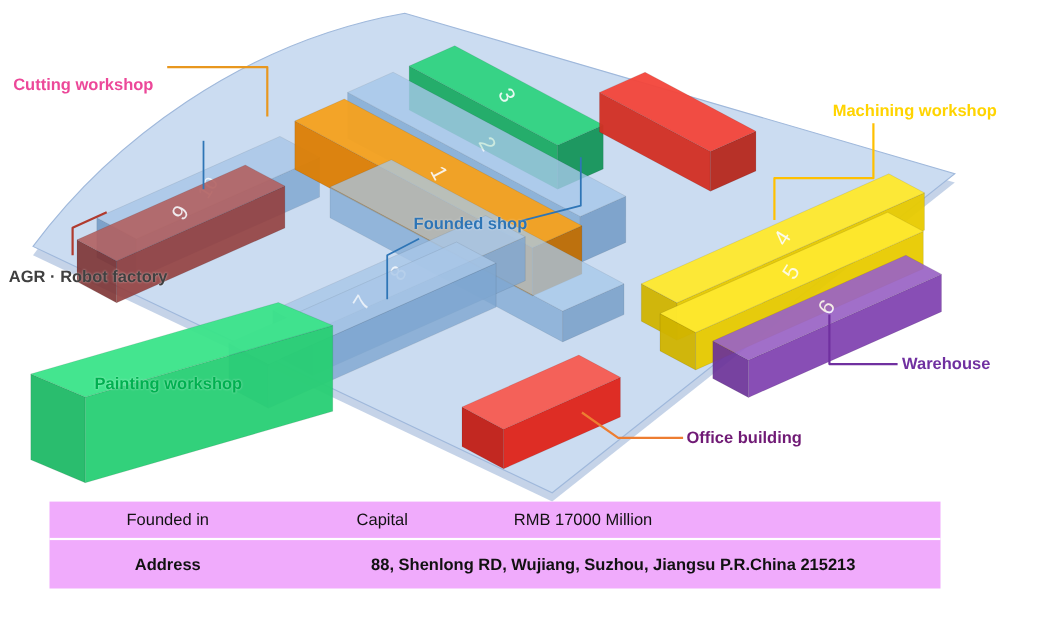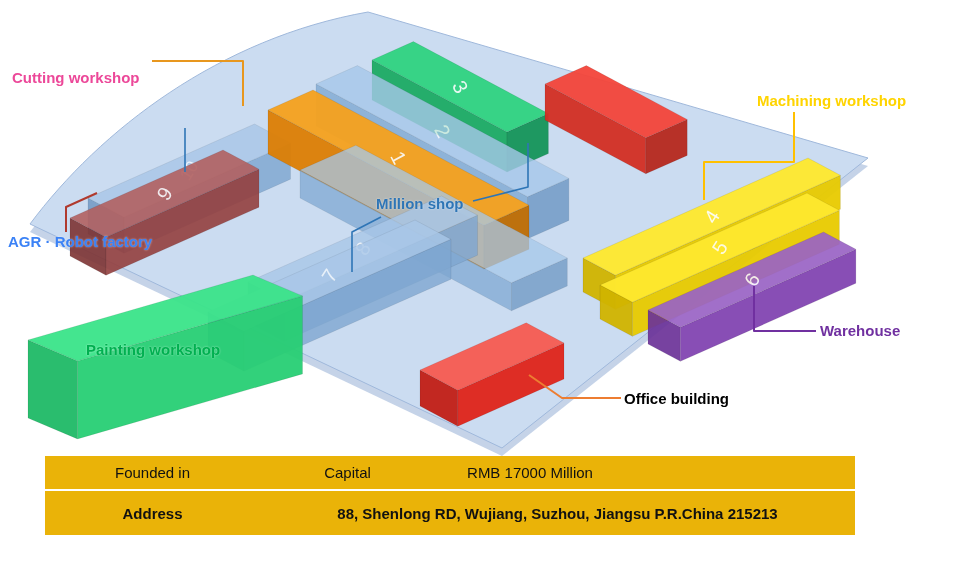--- a/index.html
+++ b/index.html
@@ -1,21 +1,21 @@
 <!DOCTYPE html>
 <html><head>
 <meta charset="utf-8">
 <style>
   html,body{margin:0;padding:0;background:#ffffff;}
   .stage{position:relative;width:960px;height:577px;background:#fff;overflow:hidden;
          font-family:"Liberation Sans",sans-serif;}
   .stage svg{position:absolute;left:0;top:0;}
   .map-label{position:absolute;font-weight:bold;font-size:15px;white-space:nowrap;
              text-shadow:0 0 2px rgba(255,255,255,.6);}
-  .info-table{position:absolute;left:45px;top:456px;width:810px;background:#eab308;}
+  .info-table{position:absolute;left:45px;top:456px;width:810px;background:#f0abfc;}
   .trow{display:grid;grid-template-columns:215px 175px 190px 230px;align-items:center;
         height:33px;border-bottom:2px solid #ffffff;font-size:15px;color:#111;text-align:center;}
   .trow:last-child{border-bottom:none;height:44px;font-weight:bold;}
   .trow .cell{padding:0 4px;}
   .trow .wide{grid-column:2/5;}
 </style>
 </head>
 <body>
 
 <div class="stage">
@@ -116,24 +116,24 @@
       <polyline points="381,217 352,232 352,272" stroke-width="1.6" stroke="#2E75B6"></polyline>
       <polyline points="185,128 185,172" stroke-width="1.6" stroke="#2E75B6"></polyline>
       <polyline points="621,398 562,398 529,375" stroke-width="2" stroke="#ED7D31"></polyline>
       <polyline points="816,331 754,331 754,286" stroke-width="2" stroke="#7030A0"></polyline>
       <polyline points="66,232 66,207 97,193" stroke-width="2" stroke="#B03A2E"></polyline>
     </g>
   </svg>
 
   <div class="map-label" style="left: 12px; top: 52px; color: #ec4899; margin-top: 17px;">Cutting workshop</div>
   <div class="map-label" style="left: 757px; top: 92px; color: rgb(255, 212, 0);">Machining workshop</div>
-  <div class="map-label" style="left: 376px; top: 195px; color: rgb(46, 117, 182);">Million shop</div>
-  <div class="map-label" style="left: 8px; top: 233px; color: #3b82f6;">AGR · Robot factory</div>
+  <div class="map-label" style="left: 376px; top: 195px; color: rgb(46, 117, 182);">Founded shop</div>
+  <div class="map-label" style="left: 8px; top: 243px; color: #404040;">AGR · Robot factory</div>
   <div class="map-label" style="left: 86px; top: 341px; color: rgb(0, 176, 80);">Painting workshop</div>
-  <div class="map-label" style="left: 624px; top: 390px; color: #000000;">Office building</div>
+  <div class="map-label" style="left: 624px; top: 390px; color: #701a75;">Office building</div>
   <div class="map-label" style="left: 820px; top: 322px; color: rgb(112, 48, 160); text-align: right;">Warehouse</div>
 
   <div class="info-table">
     <div class="trow">
       <div class="cell">Founded in</div>
       <div class="cell">Capital</div>
       <div class="cell">RMB 17000 Million</div>
     </div>
     <div class="trow">
       <div class="cell">Address</div>

